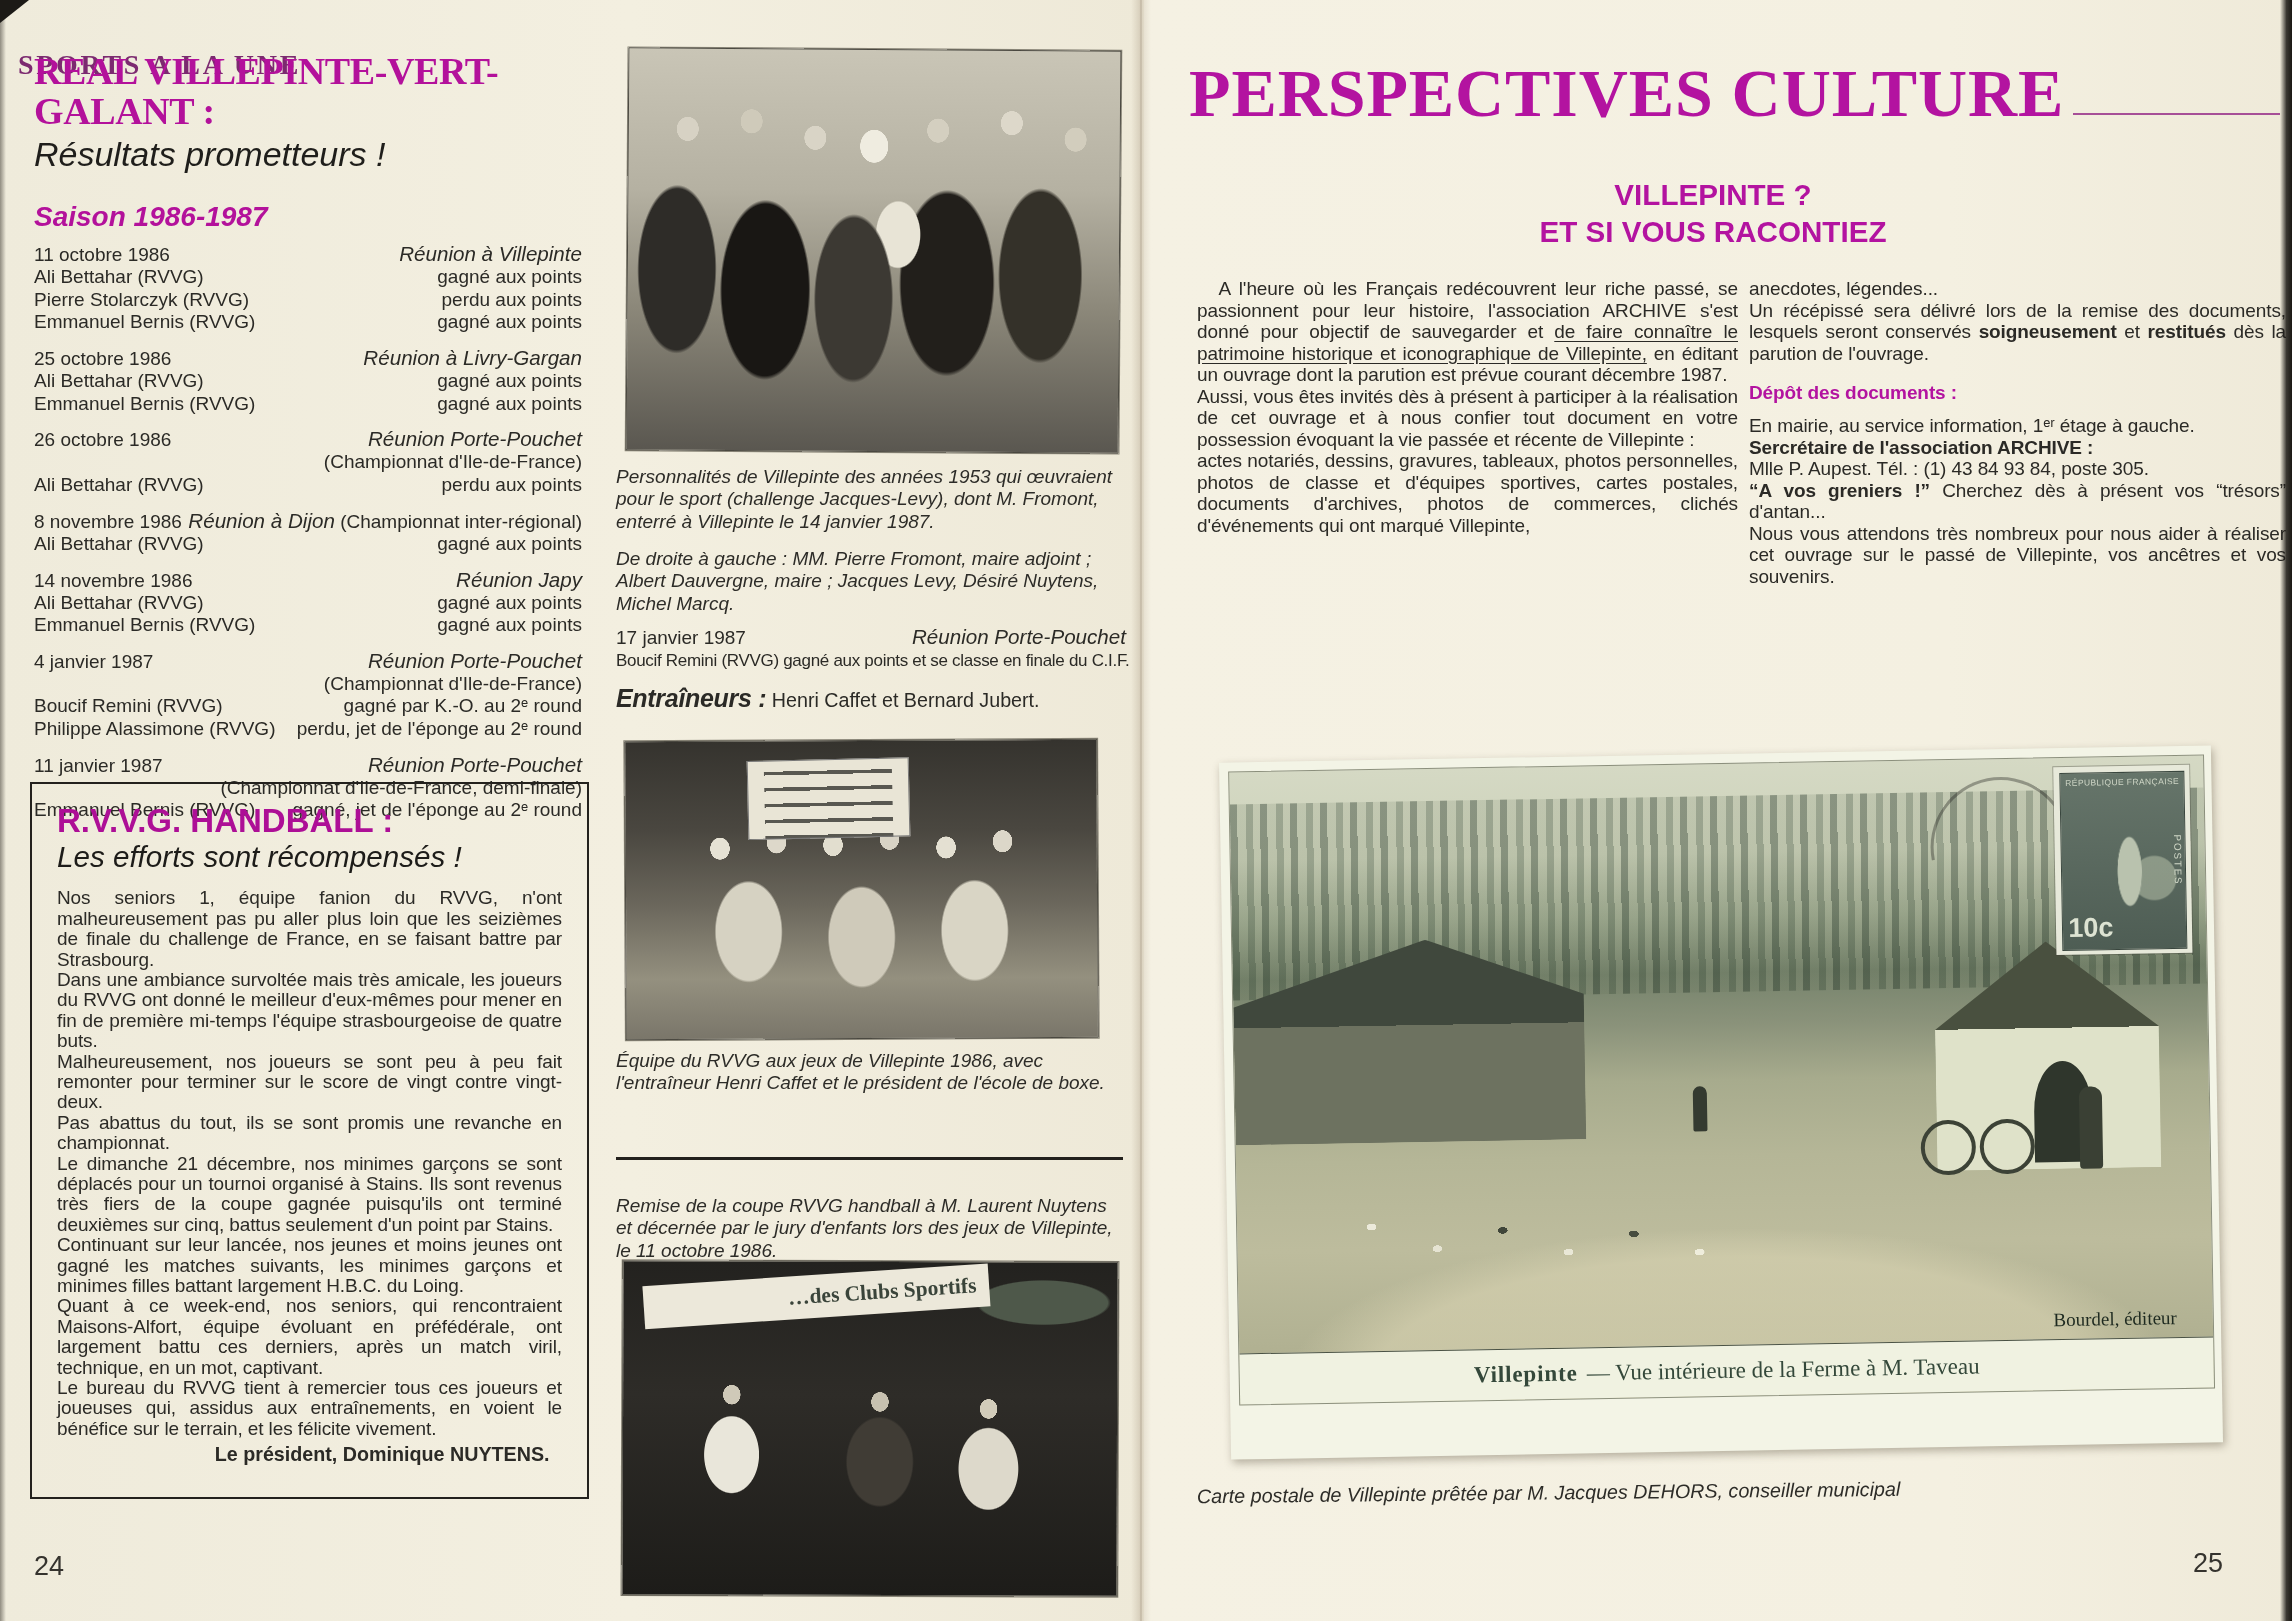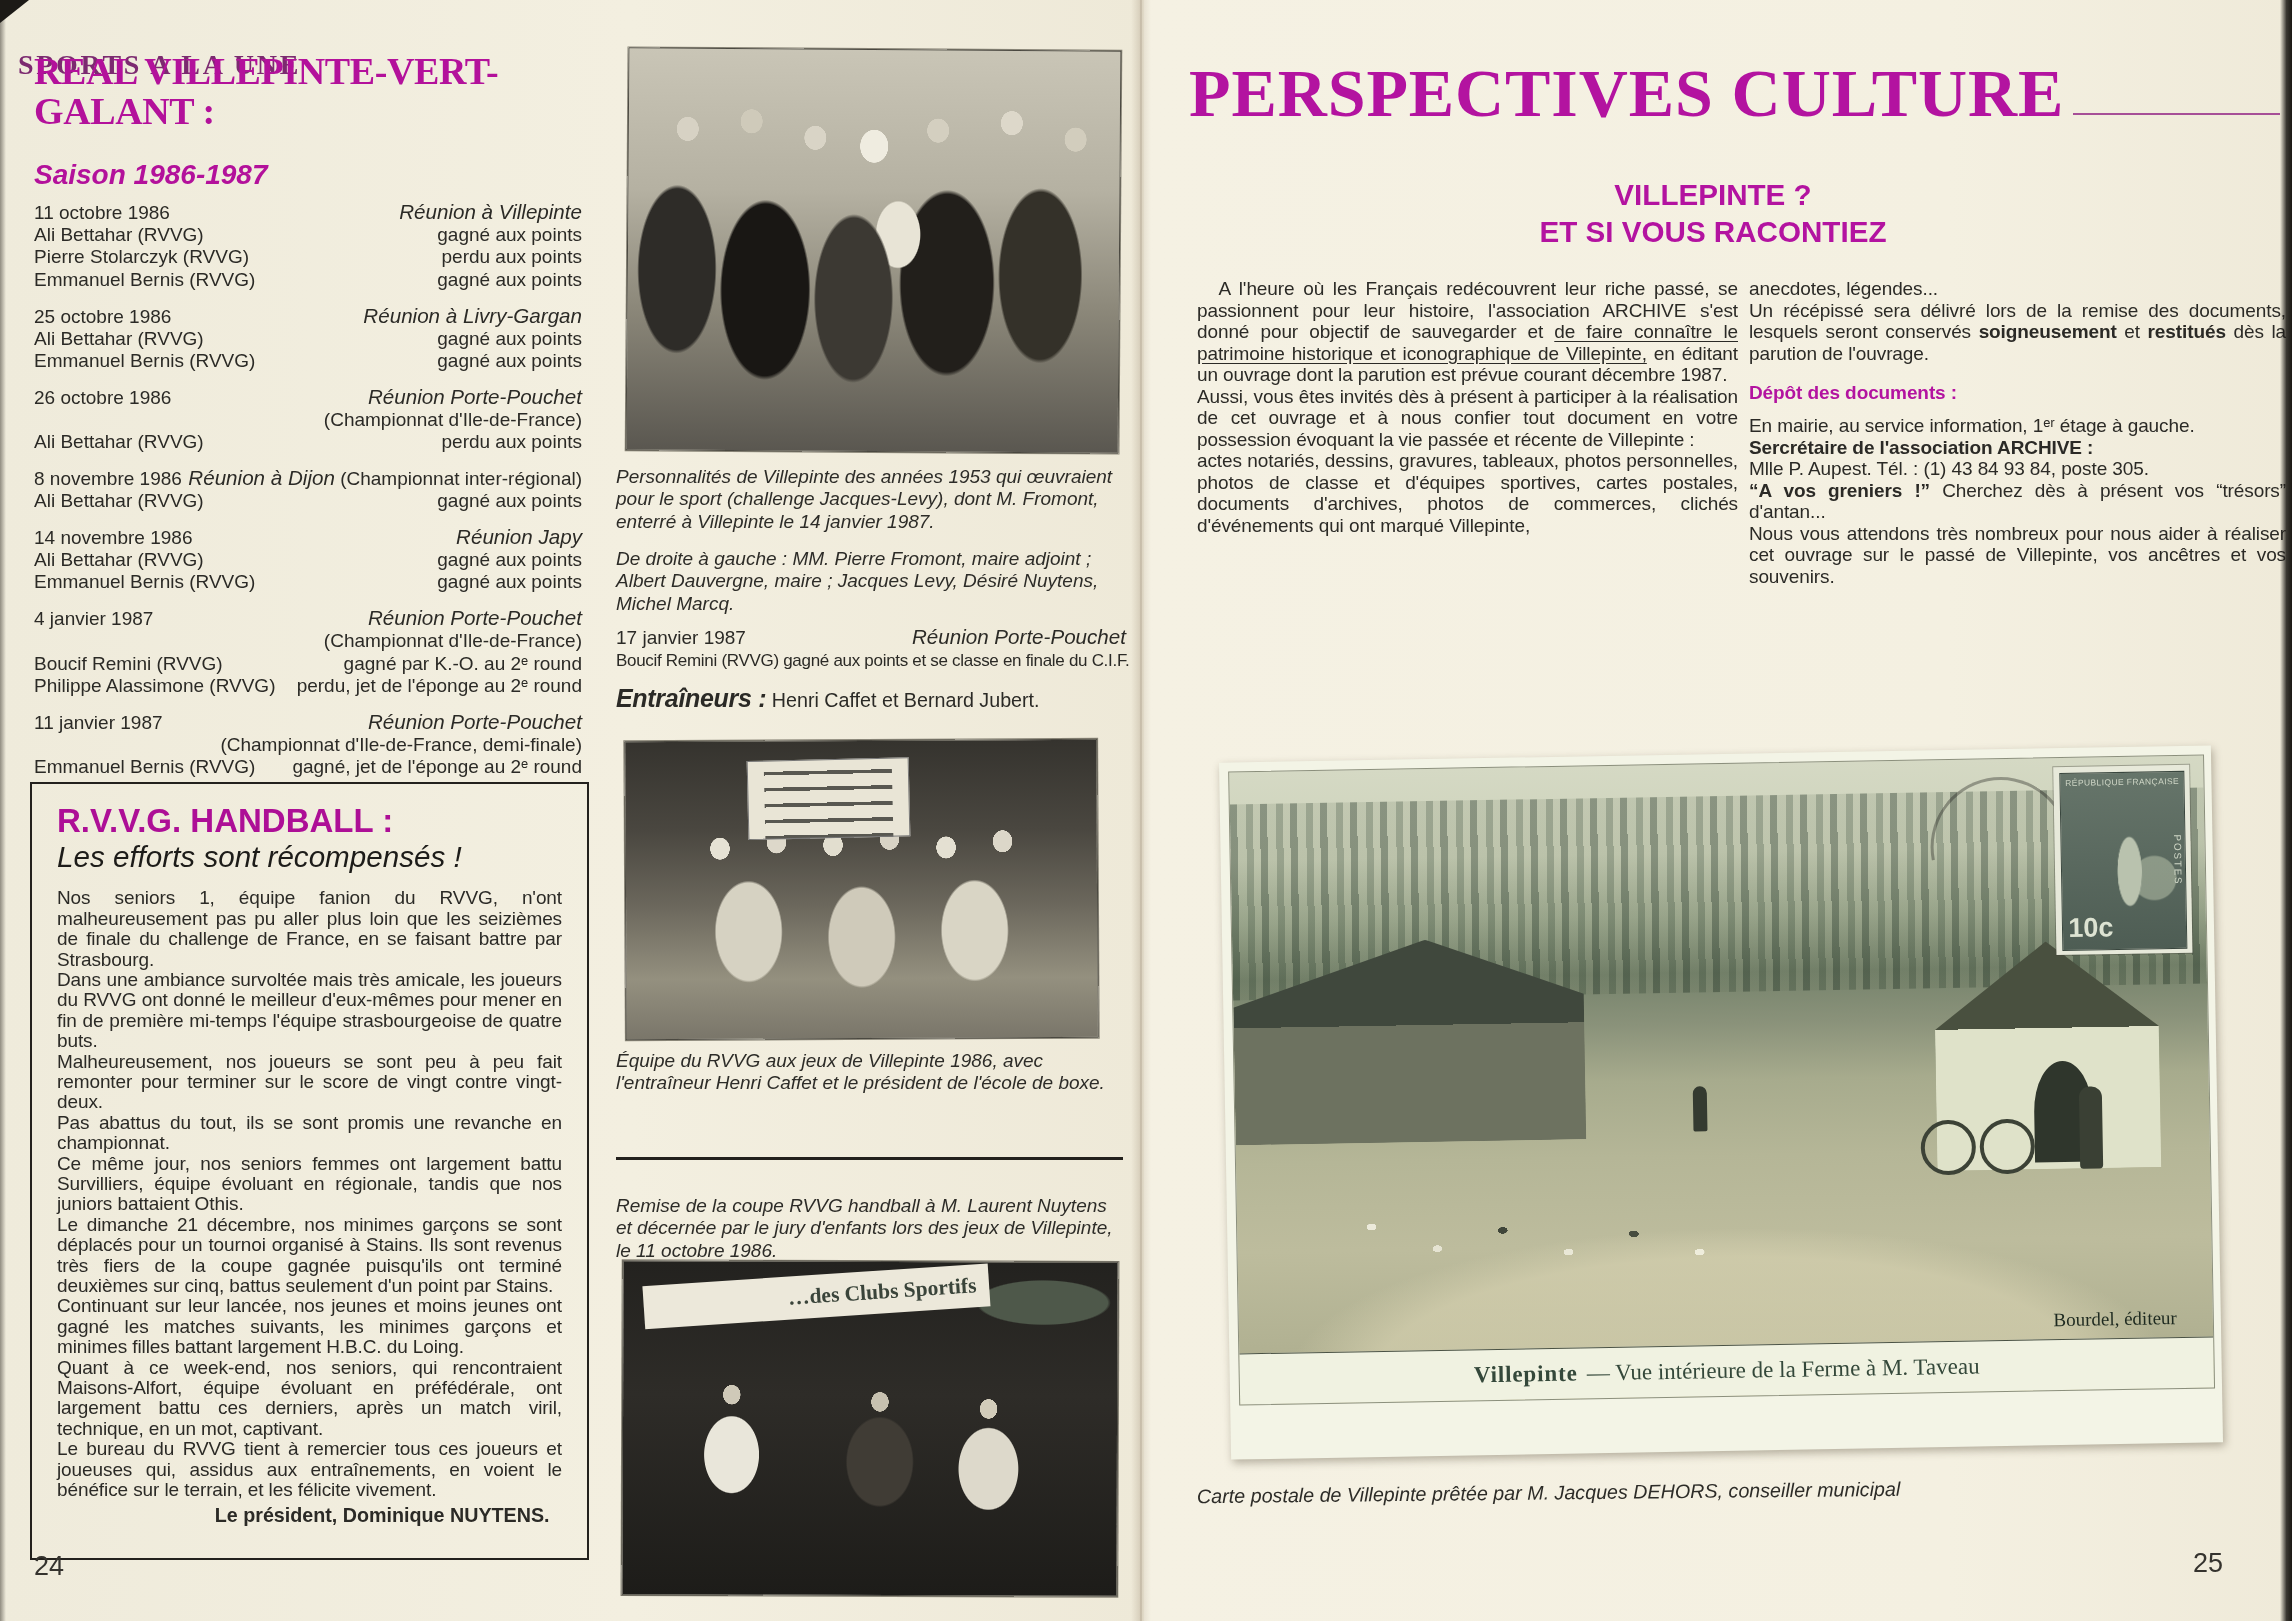--- a/index.html
+++ b/index.html
@@ -166,20 +166,21 @@
 <body>
 
 <div class="sheet">
 
   <div class="page page-left">
 
     <div class="abs kicker">SPORTS A LA UNE</div>
 
     <div class="abs art1">
       <div class="art1-title">REAL VILLEPINTE-VERT-GALANT :</div>
+      <div class="art1-sub">Résultats prometteurs !</div>
       <div class="season">Saison 1986-1987</div>
 
       <div class="results">
 
         <div class="res-entry">
           <div class="res-head">
             <span class="res-date">11 octobre 1986</span>
             <span class="res-venue">Réunion à Villepinte</span>
           </div>
           <div class="res-row">
@@ -283,21 +284,20 @@
       </div>
     </div>
 
     <div class="abs hb-box">
       <div class="hb-title">R.V.V.G. HANDBALL :</div>
       <div class="hb-sub">Les efforts sont récompensés !</div>
       <p>Nos seniors 1, équipe fanion du RVVG, n'ont malheureusement pas pu aller plus loin que les seizièmes de finale du challenge de France, en se faisant battre par Strasbourg.</p>
       <p>Dans une ambiance survoltée mais très amicale, les joueurs du RVVG ont donné le meilleur d'eux-mêmes pour mener en fin de première mi-temps l'équipe strasbourgeoise de quatre buts.</p>
       <p>Malheureusement, nos joueurs se sont peu à peu fait remonter pour terminer sur le score de vingt contre vingt-deux.</p>
       <p>Pas abattus du tout, ils se sont promis une revanche en championnat.</p>
-      <p>Ce même jour, nos seniors femmes ont largement battu Survilliers, équipe évoluant en régionale, tandis que nos juniors battaient Othis.</p>
       <p>Le dimanche 21 décembre, nos minimes garçons se sont déplacés pour un tournoi organisé à Stains. Ils sont revenus très fiers de la coupe gagnée puisqu'ils ont terminé deuxièmes sur cinq, battus seulement d'un point par Stains.</p>
       <p>Continuant sur leur lancée, nos jeunes et moins jeunes ont gagné les matches suivants, les minimes garçons et minimes filles battant largement H.B.C. du Loing.</p>
       <p>Quant à ce week-end, nos seniors, qui rencontraient Maisons-Alfort, équipe évoluant en préfédérale, ont largement battu ces derniers, après un match viril, technique, en un mot, captivant.</p>
       <p>Le bureau du RVVG tient à remercier tous ces joueurs et joueuses qui, assidus aux entraînements, en voient le bénéfice sur le terrain, et les félicite vivement.</p>
       <div class="hb-sign">Le président, Dominique NUYTENS.</div>
     </div>
 
     <div class="abs pagenum pn-left">24</div>
 
     <div class="abs photo photo1"></div>

